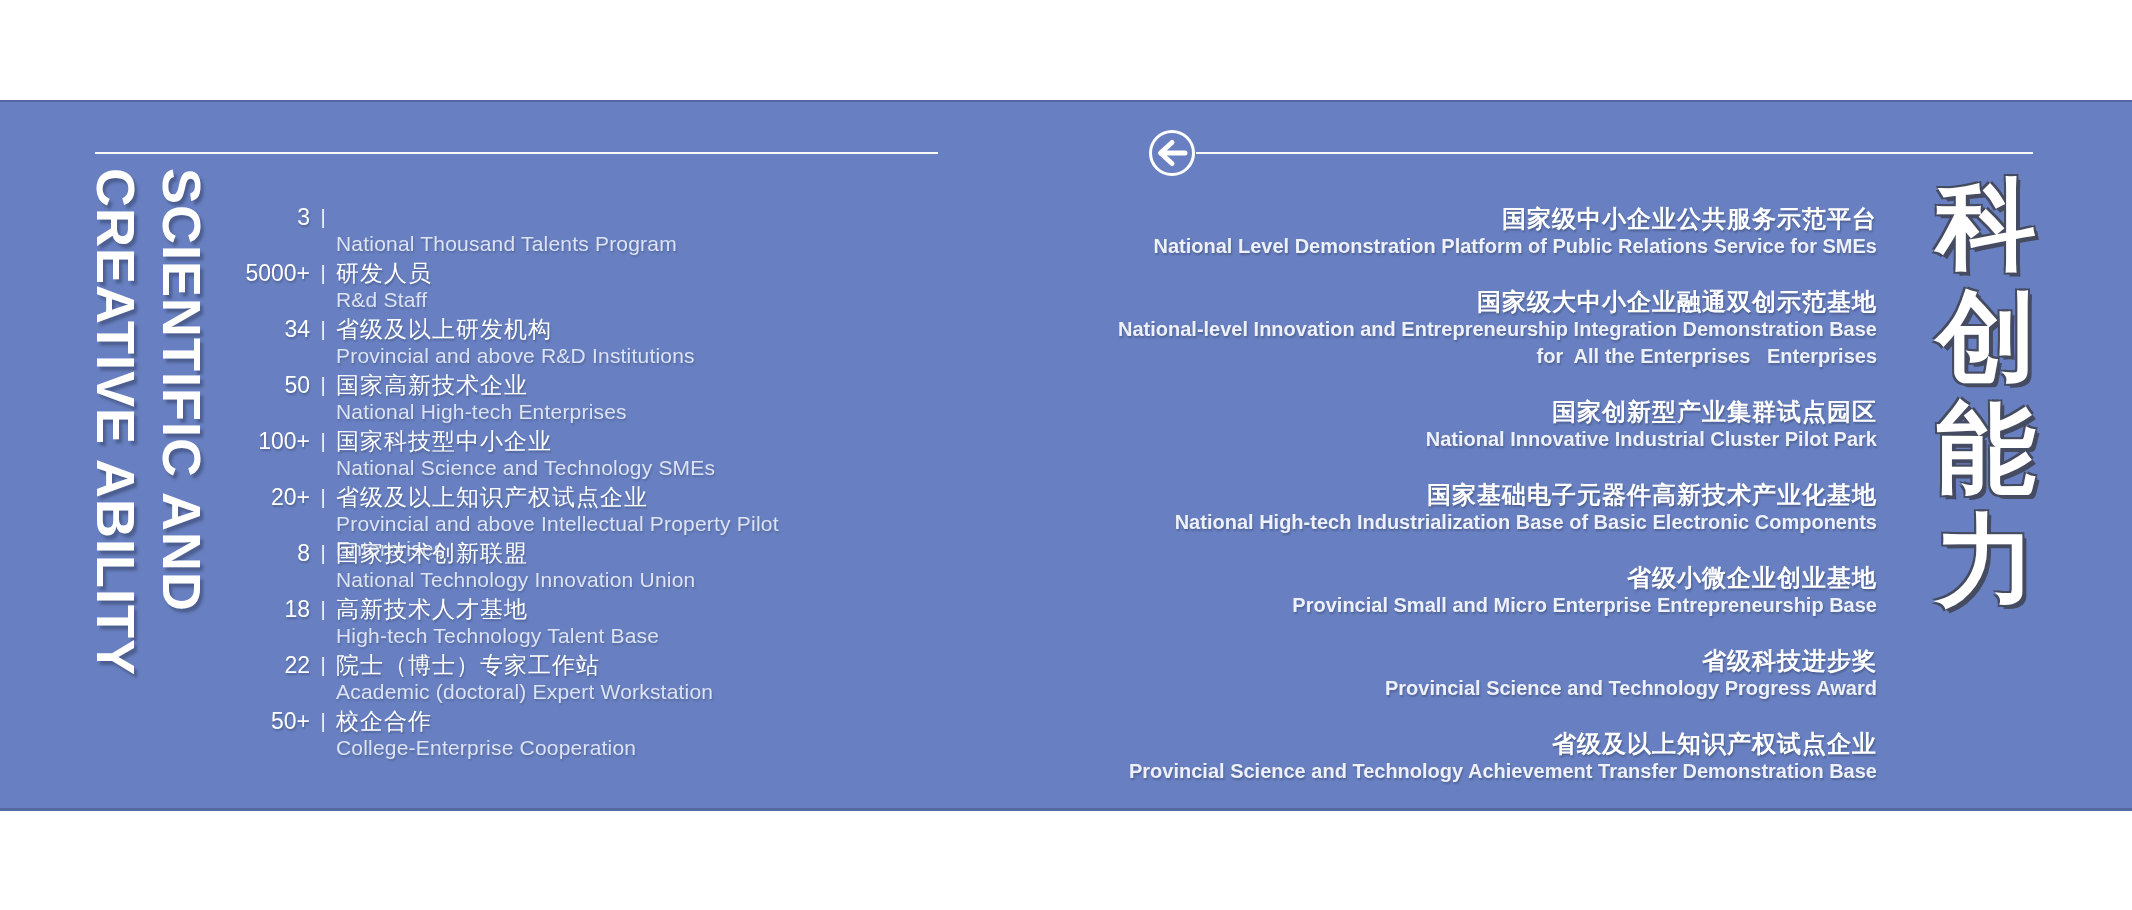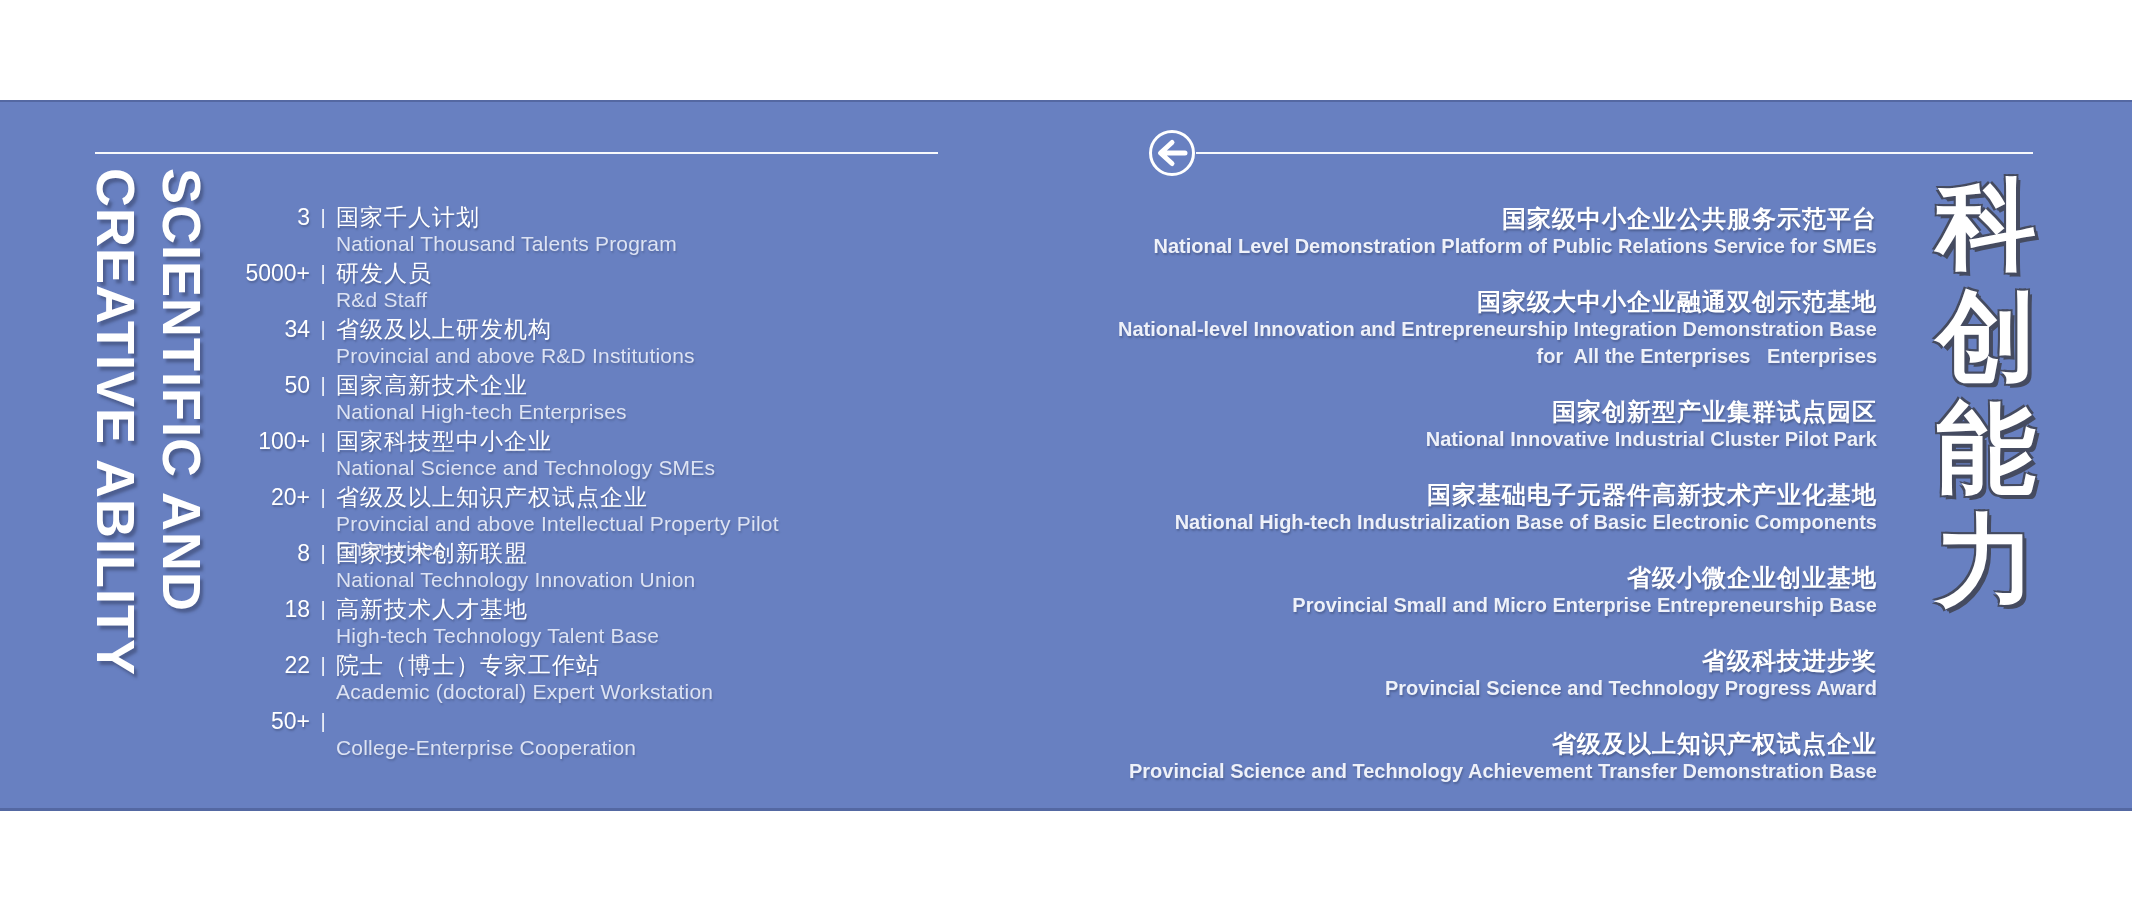--- a/index.html
+++ b/index.html
@@ -105,21 +105,20 @@
 
   <div class="vertical-title">
     <div>SCIENTIFIC AND</div>
     <div>CREATIVE ABILITY</div>
   </div>
 
   <div class="stats">
     <div class="stat-item">
       <div class="stat-value">3</div>
       <div class="stat-sep">|</div>
-      <div class="stat-zh">国家千人计划</div>
       <div class="stat-en">National Thousand Talents Program</div>
     </div>
     <div class="stat-item">
       <div class="stat-value">5000+</div>
       <div class="stat-sep">|</div>
       <div class="stat-zh">研发人员</div>
       <div class="stat-en">R&amp;d Staff</div>
     </div>
     <div class="stat-item">
       <div class="stat-value">34</div>
@@ -159,20 +158,21 @@
     </div>
     <div class="stat-item">
       <div class="stat-value">22</div>
       <div class="stat-sep">|</div>
       <div class="stat-zh">院士（博士）专家工作站</div>
       <div class="stat-en">Academic (doctoral) Expert Workstation</div>
     </div>
     <div class="stat-item">
       <div class="stat-value">50+</div>
       <div class="stat-sep">|</div>
+      <div class="stat-zh">校企合作</div>
       <div class="stat-en">College-Enterprise Cooperation</div>
     </div>
   </div>
 
   <div class="achievements">
     <div class="ach-item">
       <div class="ach-zh">国家级中小企业公共服务示范平台</div>
       <div class="ach-en">National Level Demonstration Platform of Public Relations Service for SMEs</div>
     </div>
     <div class="ach-item">

